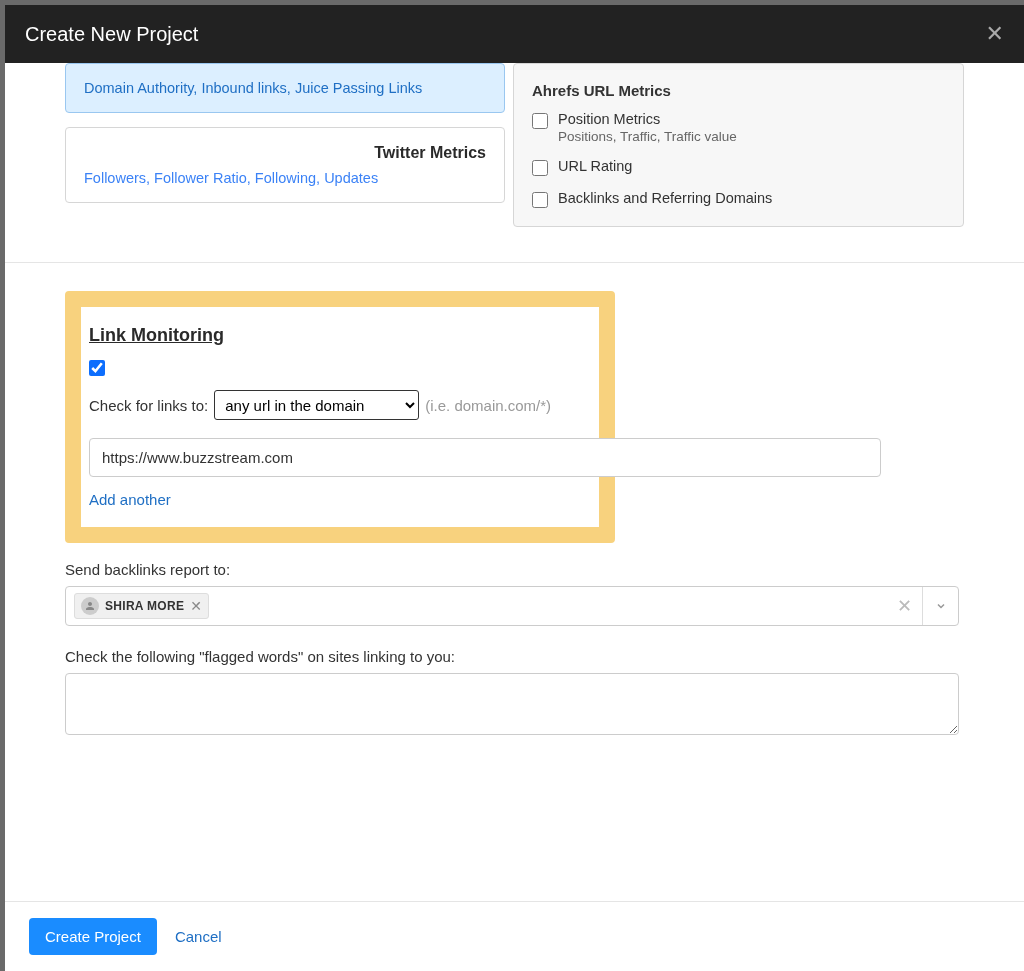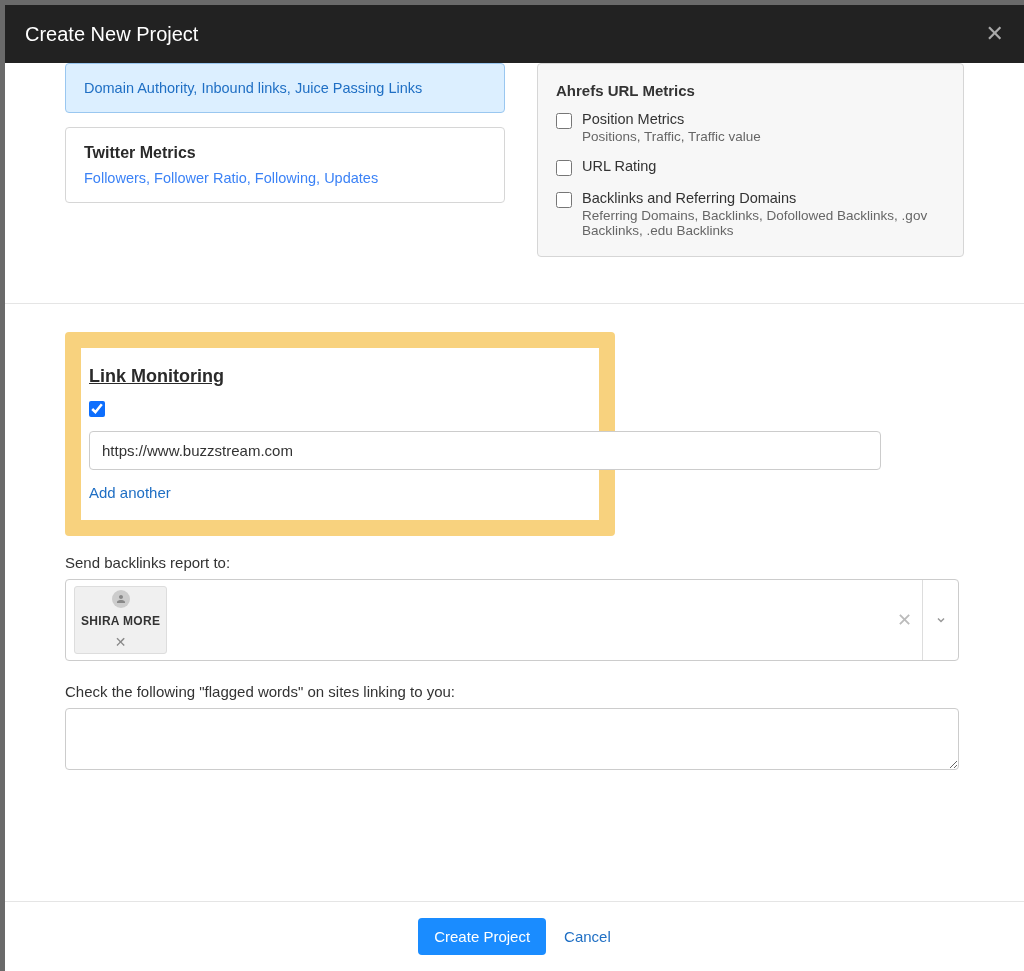--- a/index.html
+++ b/index.html
@@ -47,22 +47,22 @@
   background: none;
   border: none;
 }
 .modal-body {
   flex: 1;
   overflow-y: auto;
   padding: 0;
 }
 .metrics-row {
   display: flex;
-  padding: 0 60px 46px 60px;
-  gap: 32px;
+  padding: 0 60px 35px 60px;
+  gap: 8px;
   border-bottom: 1px solid #e5e5e5;
 }
 .metrics-left {
   width: 440px;
   flex-shrink: 0;
 }
 .metrics-right {
   flex: 1;
 }
 .card {
@@ -73,20 +73,21 @@
 }
 .card.selected {
   background: #dcefff;
   border-color: #9ac7f0;
 }
 .card h3 {
   font-size: 16px;
   font-weight: 700;
   color: #2a2a2a;
   margin-bottom: 8px;
+  text-align: right;
 }
 .card .desc {
   font-size: 14.5px;
   color: #3b82f6;
 }
 .card.selected .desc {
   color: #1f6fc4;
 }
 .panel {
   border: 1px solid #d6d6d6;
@@ -210,21 +211,20 @@
   position: relative;
 }
 .tag {
   display: inline-flex;
   align-items: center;
   background: #f0f0f0;
   border: 1px solid #ddd;
   border-radius: 3px;
   padding: 3px 6px;
   gap: 6px;
-  flex-direction: column;
 }
 .tag .avatar {
   width: 18px;
   height: 18px;
   border-radius: 50%;
   background: #ccc;
   display: inline-flex;
   align-items: center;
   justify-content: center;
 }
@@ -266,21 +266,21 @@
   border: 1px solid #ccc;
   border-radius: 4px;
   padding: 8px;
   font-size: 15px;
   resize: vertical;
 }
 .modal-footer {
   border-top: 1px solid #e5e5e5;
   padding: 16px 24px;
   display: flex;
-  justify-content: center;
+  justify-content: flex-start;
   align-items: center;
   gap: 18px;
   flex-shrink: 0;
 }
 .btn-primary {
   background: #1a8cff;
   color: #fff;
   border: none;
   border-radius: 4px;
   padding: 10px 16px;
@@ -332,32 +332,38 @@
           <div class="check-row">
             <input type="checkbox" style="">
             <div>
               <div class="label-main">URL Rating</div>
             </div>
           </div>
           <div class="check-row">
             <input type="checkbox" style="">
             <div>
               <div class="label-main">Backlinks and Referring Domains</div>
-              <div class="label-sub">Referring Domains, Backlinks, Dofollowed Backlinks, .gov Backlinks, .edu Backlinks</div>
             </div>
           </div>
         </div>
       </div>
     </div>
 
     <div class="link-monitoring-section">
       <div class="highlight-box">
         <div class="lm-title">Link Monitoring</div>
         <div class="lm-check-row">
           <input type="checkbox" checked="" style="">
+        </div>
+        <div class="lm-select-row">
+          <span>Check for links to:</span>
+          <select>
+            <option>any url in the domain</option>
+          </select>
+          <span class="hint">(i.e. domain.com/*)</span>
         </div>
         <input type="text" class="url-input" value="https://www.buzzstream.com" style="">
         <button class="link-btn">Add another</button>
       </div>
 
       <label class="field-label">Send backlinks report to:</label>
       <div class="recipient-box">
         <div class="tag">
           <span class="avatar">
             <svg viewBox="0 0 24 24">

